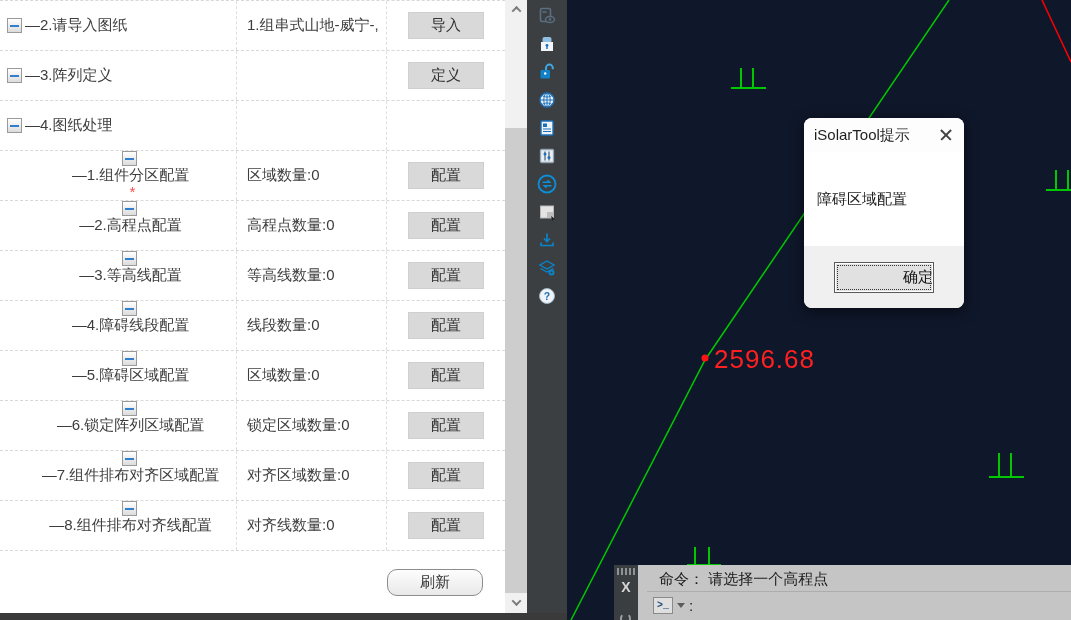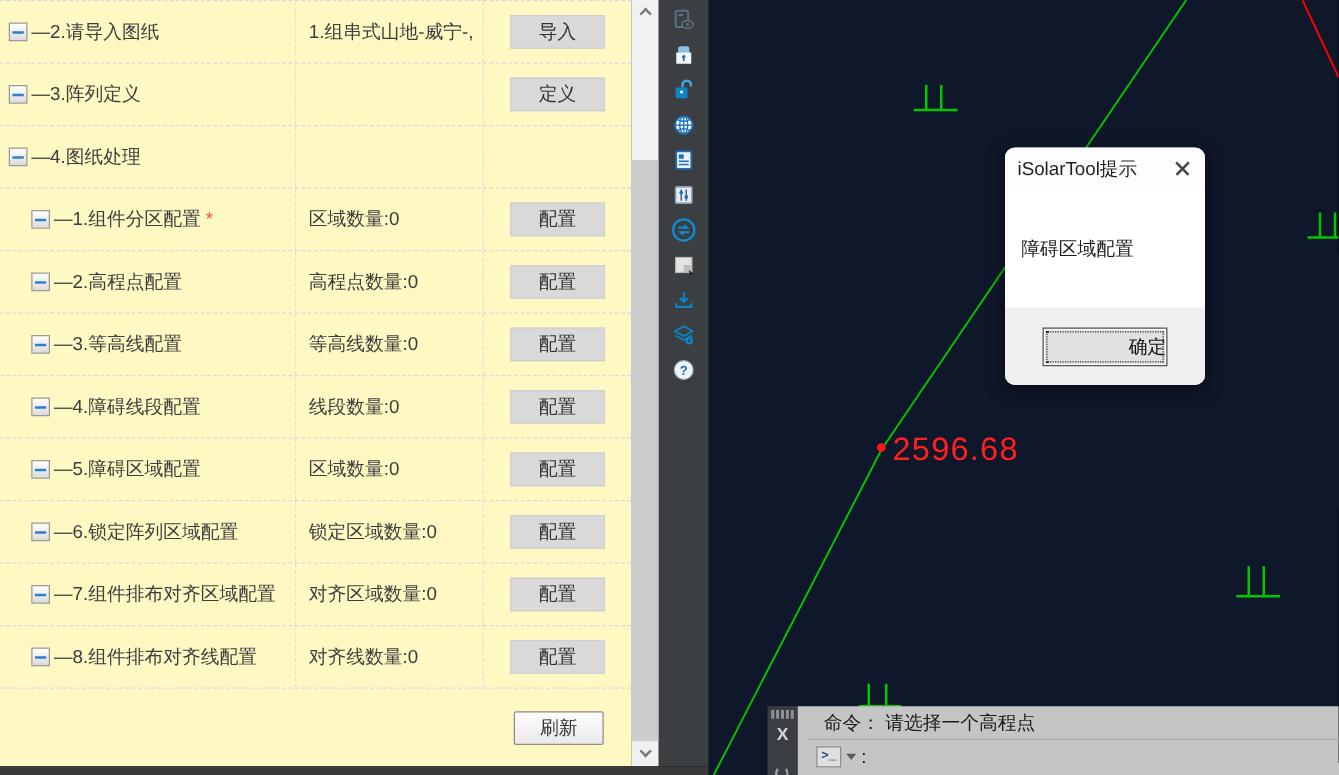--- a/index.html
+++ b/index.html
@@ -4,45 +4,45 @@
 <style>
   * { margin:0; padding:0; box-sizing:border-box; }
   html,body { width:1071px; height:620px; overflow:hidden; background:#000; }
   body { font-family:"Liberation Sans","DejaVu Sans",sans-serif; position:relative; }
 
   #root { position:absolute; inset:0; width:1071px; height:620px; background:#000; }
 
   
   #left-panel {
     position:absolute; left:0; top:0; width:505px; height:613px;
-    background:#fef9c3; border-top:1px dashed #d8d8d8; overflow:hidden;
+    background:#ffffff; border-top:1px dashed #d8d8d8; overflow:hidden;
   }
   .row { display:flex; height:50px; border-bottom:1px dashed #d8d8d8; align-items:stretch; }
   .cell { display:flex; align-items:center; }
   .c-label { width:237px; padding-left:7px; border-right:1px dashed #dedede; }
-  .c-label.indented { padding-left:25px; }
+  .c-label.indented { padding-left:25px;flex-direction:column; }
   .c-value { width:150px; padding-left:10px; border-right:1px dashed #dedede;
              white-space:nowrap; overflow:hidden; }
   .c-btn  { flex:1; justify-content:center; }
   .lbl, .val { font-size:15px; color:#3d3d3d; white-space:nowrap; overflow:hidden; }
   .req { color:#ff4a4a; font-size:15px; margin-left:4px; }
   .collapse-box {
     width:15px; height:15px; flex:0 0 15px; margin-right:3px;
     border:1px solid #9a9a9a; background:linear-gradient(#ffffff,#dcdcdc);
     display:inline-flex; align-items:center; justify-content:center;
   }
   .collapse-box .minus { width:9px; height:2px; background:#2f7fce; display:block; }
   .flat-btn {
     width:76px; height:27px; background:#d9d9d9; border:1px solid #cfcfcf;
     font-size:15px; color:#333; font-family:inherit; cursor:pointer;
   }
   #refresh-row { display:flex; justify-content:flex-end; padding:18px 22px 0 0; }
   #refresh-btn {
-    width:72px; height:27px; background:linear-gradient(#fdfdfd,#e9e9e9);
-    border:1px solid #8c8c8c; border-radius:2px; font-size:15px; color:#333;
+    width:96px; height:27px; background:linear-gradient(#fdfdfd,#e9e9e9);
+    border:1px solid #8c8c8c; border-radius:10px; font-size:15px; color:#333;
     font-family:inherit; cursor:pointer;
   }
 
   
   #scrollbar { position:absolute; left:505px; top:0; width:22px; height:613px; background:#f1f1f1; }
   .sb-arrow { position:absolute; left:0; width:22px; height:18px; display:flex; align-items:center; justify-content:center; }
   .sb-arrow.up { top:0; } .sb-arrow.down { bottom:2px; }
   .chev { width:7px; height:7px; border-right:2px solid #7c7c7c; border-bottom:2px solid #7c7c7c; }
   .chev.up { transform:rotate(-135deg) translate(-1px,-1px); }
   .chev.down { transform:rotate(45deg) translate(-1px,-1px); }

